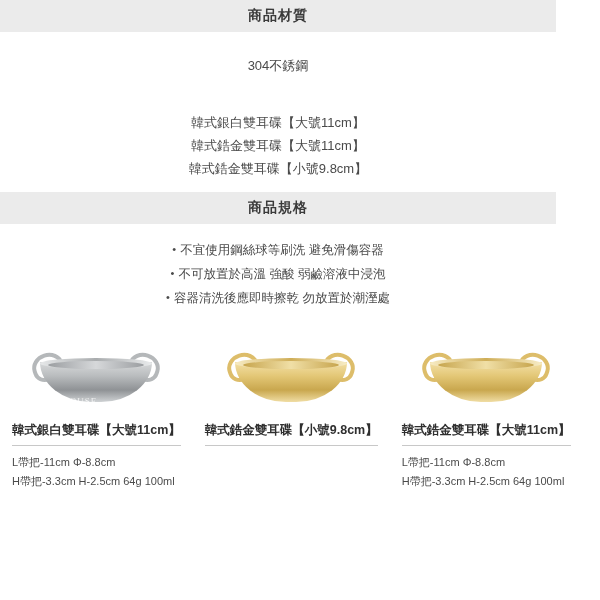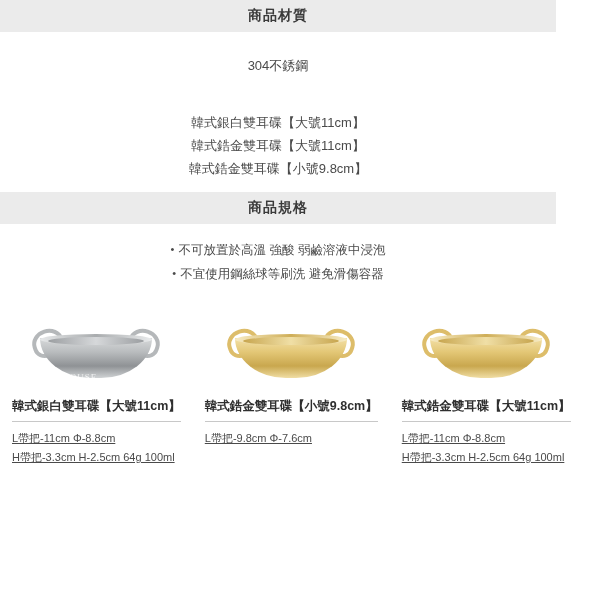--- a/index.html
+++ b/index.html
@@ -163,21 +163,20 @@
     padding: 4px 0 6px 0;
     border-bottom: 1px solid #c8c8c8;
     margin-bottom: 7px;
     white-space: nowrap;
   }
   .product-spec {
     font-size: 11px;
     color: #4a4a4a;
     line-height: 19px;
     white-space: nowrap;
-    text-decoration: underline;
   }
 </style>
 </head>
 <body>
 
 <div class="page">
 
   <div class="section">
     <div class="section-header">商品材質</div>
     <div class="section-body">
@@ -190,24 +189,27 @@
       <div class="spec-line">韓式銀白雙耳碟【大號11cm】</div>
       <div class="spec-line">韓式鋯金雙耳碟【大號11cm】</div>
       <div class="spec-line">韓式鋯金雙耳碟【小號9.8cm】</div>
     </div>
   </div>
 
   <div class="section">
     <div class="section-header">商品規格</div>
     <div class="notes">
       <div class="note-line">
+        <span class="note-bullet">•</span><span>不宜使用鋼絲球等刷洗 避免滑傷容器</span>
+      </div>
+      <div class="note-line">
         <span class="note-bullet">•</span><span>不可放置於高溫 強酸 弱鹼溶液中浸泡</span>
       </div>
       <div class="note-line">
-        <span class="note-bullet">•</span><span>不宜使用鋼絲球等刷洗 避免滑傷容器</span>
+        <span class="note-bullet">•</span><span>容器清洗後應即時擦乾 勿放置於潮溼處</span>
       </div>
     </div>
   </div>
 
   <div class="products">
 
     <div class="product">
       <div class="product-img">
         <div class="bowl silver">
           <div class="handle left"></div>
@@ -228,21 +230,20 @@
         <div class="bowl gold">
           <div class="handle left"></div>
           <div class="handle right"></div>
           <div class="body"></div>
           <div class="rim"></div>
           <div class="inner"></div>
         </div>
         <div class="watermark"></div>
       </div>
       <div class="product-title">韓式鋯金雙耳碟【小號9.8cm】</div>
-      <div class="product-spec">L帶把-9.8cm Φ-7.6cm</div>
     </div>
 
     <div class="product">
       <div class="product-img">
         <div class="bowl gold">
           <div class="handle left"></div>
           <div class="handle right"></div>
           <div class="body"></div>
           <div class="rim"></div>
           <div class="inner"></div>

